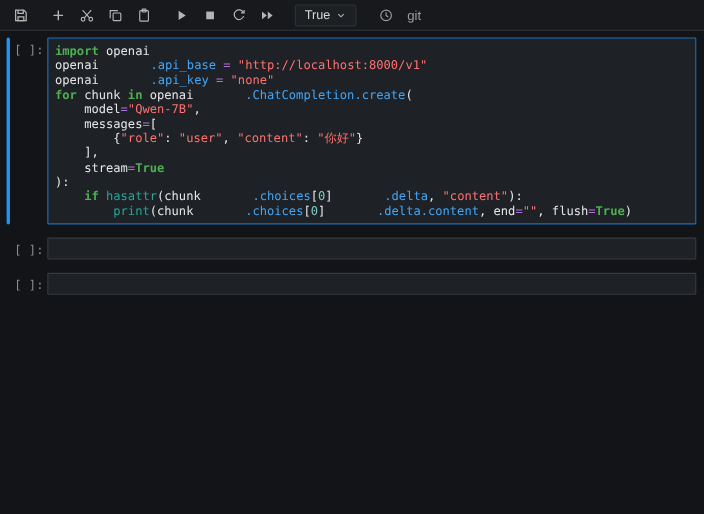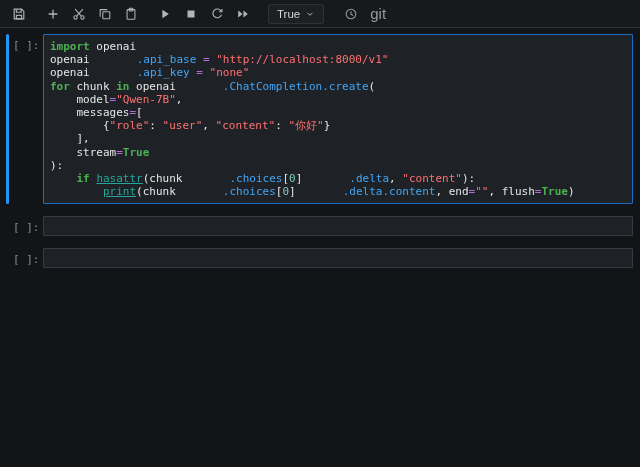--- a/index.html
+++ b/index.html
@@ -34,21 +34,21 @@
     margin-left:10px;
     display:flex; align-items:center; gap:5px;
     background:#1d2023;
     border:1px solid #2e3236;
     border-radius:2px;
     padding:2px 8px;
     height:20px;
     cursor:pointer;
   }
   .celltype span { font-size:11.5px; color:#d8d8d8; }
-  .git-label { font-size:15px; color:#9a9a9a; margin-left:4px; }
+  .git-label { font-size:12px; color:#9a9a9a; margin-left:4px; }
   .clock-btn { margin-left:12px; }
 
   
   .notebook { padding-top:6px; }
   .cell {
     display:flex;
     align-items:stretch;
     margin:0 7px 12px 6px;
   }
   .collapser {
@@ -84,21 +84,21 @@
     white-space:pre;
   }
   .editor.empty { height:20px; }
 
   
   .tk-kw  { color:#4caf50; font-weight:bold; }
   .tk-str { color:#ff7070; }
   .tk-op  { color:#b06fd8; }
   .tk-prop{ color:#42a5f5;margin-left:47px; }
   .tk-num { color:#80cbc4; }
-  .tk-bi  { color:#26a69a;text-decoration:underline; }
+  .tk-bi  { color:#26a69a; }
   .tk-pl  { color:#e6e6e6; }
 </style>
 </head>
 <body>
 
 <div class="toolbar">
 
   <button class="tb">
     <svg width="14" height="14" viewBox="0 0 16 16" fill="none" stroke="#b4b4b4" stroke-width="1.3">
       <path d="M2.5 2.5h8.5l2.5 2.5v8.5h-11z"></path>

